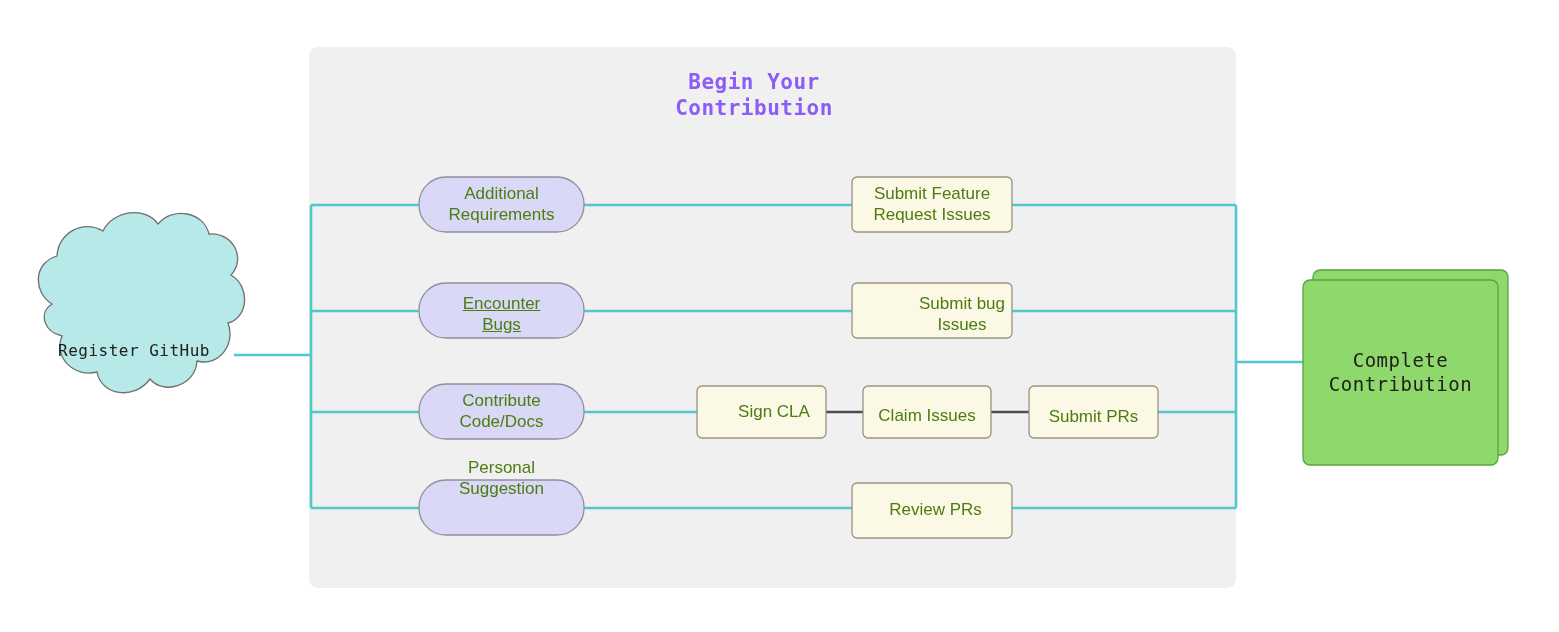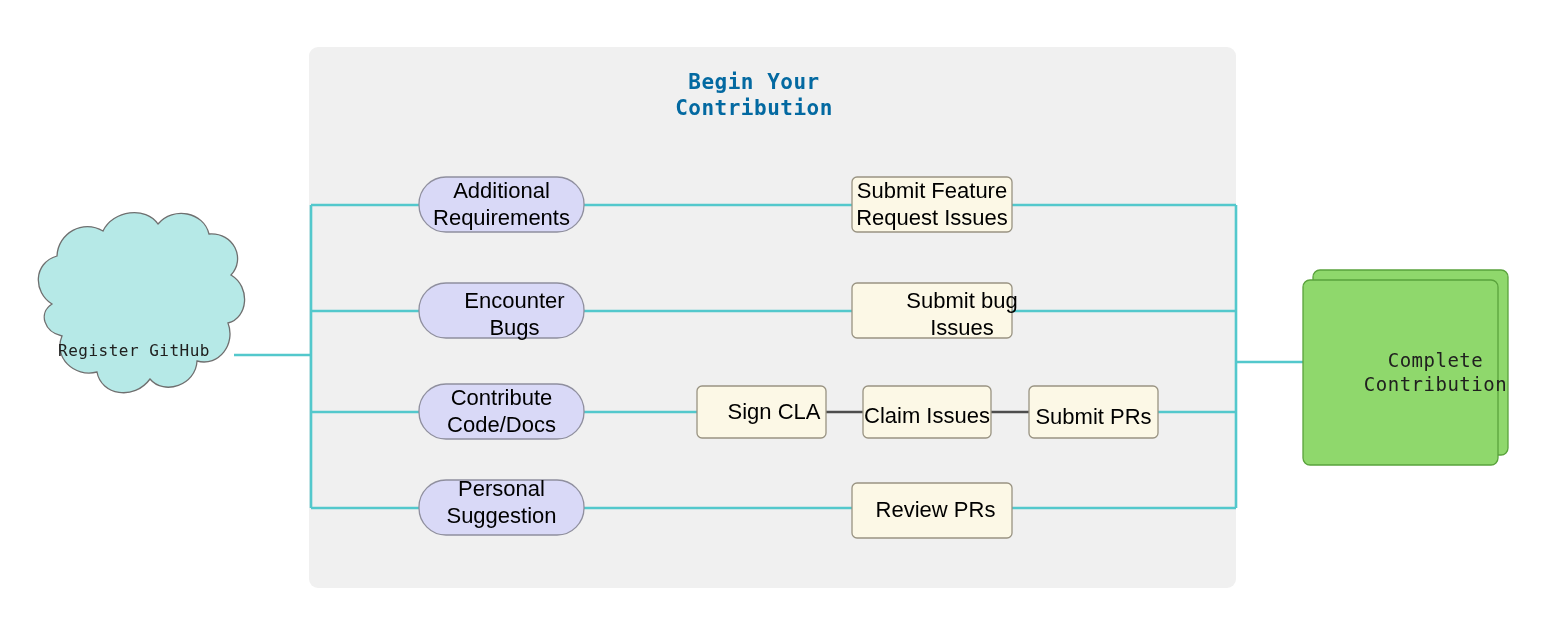--- a/index.html
+++ b/index.html
@@ -45,22 +45,22 @@
     font-size: 16px;
     color: #20201f;
     letter-spacing: 0.5px;
   }
   .green-label {
     font-size: 19px;
     color: #20201f;
     letter-spacing: 0.5px;
   }
   .box-label {
-    font-size: 22px;
-    color: #000000;
+    font-size: 17px;
+    color: #4d7c0f;
   }
   svg { display: block; }
 </style>
 </head>
 <body>
 
 <svg id="canvas" viewBox="0 0 1559 632" xmlns="http://www.w3.org/2000/svg">
 
   <rect x="309" y="47" width="927" height="541" rx="9" ry="9" fill="#f0f0f0"></rect>
 
@@ -127,37 +127,37 @@
     <rect x="1029" y="386" width="129" height="52" rx="5" ry="5" fill="#fcf8e6" stroke="#999382" stroke-width="1.3"></rect>
     <rect x="852" y="483" width="160" height="55" rx="5" ry="5" fill="#fcf8e6" stroke="#999382" stroke-width="1.3"></rect>
   </g>
 
   <g>
     <rect x="1313" y="270" width="195" height="185" rx="7" ry="7" fill="#8fd86c" stroke="#5aa33c" stroke-width="1.3"></rect>
     <rect x="1303" y="280" width="195" height="185" rx="7" ry="7" fill="#8fd86c" stroke="#5aa33c" stroke-width="1.3"></rect>
   </g>
 </svg>
 
-<div class="node-text mono title-text" style="left:629px; top:62px; width:250px; height:68px; color:#0369a1;">Begin Your
+<div class="node-text mono title-text" style="left:629px; top:62px; width:250px; height:68px; color:#8b5cf6;">Begin Your
 Contribution</div>
 
 <div class="node-text mono cloud-label" style="left:30px; top:333px; width:208px; height:36px;">Register GitHub</div>
 
 <div class="node-text sans box-label" style="left:419px; top:177px; width:165px; height:55px;">Additional
 Requirements</div>
-<div class="node-text sans box-label" style="left:432px; top:283px; width:165px; height:63px;">Encounter
+<div class="node-text sans box-label" style="left:419px; top:283px; width:165px; height:63px;text-decoration:underline;">Encounter
 Bugs</div>
 <div class="node-text sans box-label" style="left:419px; top:384px; width:165px; height:55px;">Contribute
 Code/Docs</div>
-<div class="node-text sans box-label" style="left:419px; top:484px; width:165px; height:37px;">Personal
+<div class="node-text sans box-label" style="left:419px; top:460px; width:165px; height:37px;">Personal
 Suggestion</div>
 
 <div class="node-text sans box-label" style="left:852px; top:177px; width:160px; height:55px;">Submit Feature
 Request Issues</div>
 <div class="node-text sans box-label" style="left:852px; top:296px; width:160px; height:37px;margin-left:30px;">Submit bug
 Issues</div>
 <div class="node-text sans box-label" style="left:697px; top:386px; width:154px; height:52px;">Sign CLA</div>
 <div class="node-text sans box-label" style="left:863px; top:386px; width:128px; height:61px;">Claim Issues</div>
 <div class="node-text sans box-label" style="left:1029px; top:386px; width:129px; height:62px;">Submit PRs</div>
 <div class="node-text sans box-label" style="left:852px; top:483px; width:167px; height:55px;">Review PRs</div>
 
-<div class="node-text mono green-label" style="left:1303px; top:280px; width:195px; height:185px;padding-left:35px;">Complete
+<div class="node-text mono green-label" style="left:1303px; top:280px; width:195px; height:185px;">Complete
 Contribution</div>
 
 </body></html>

